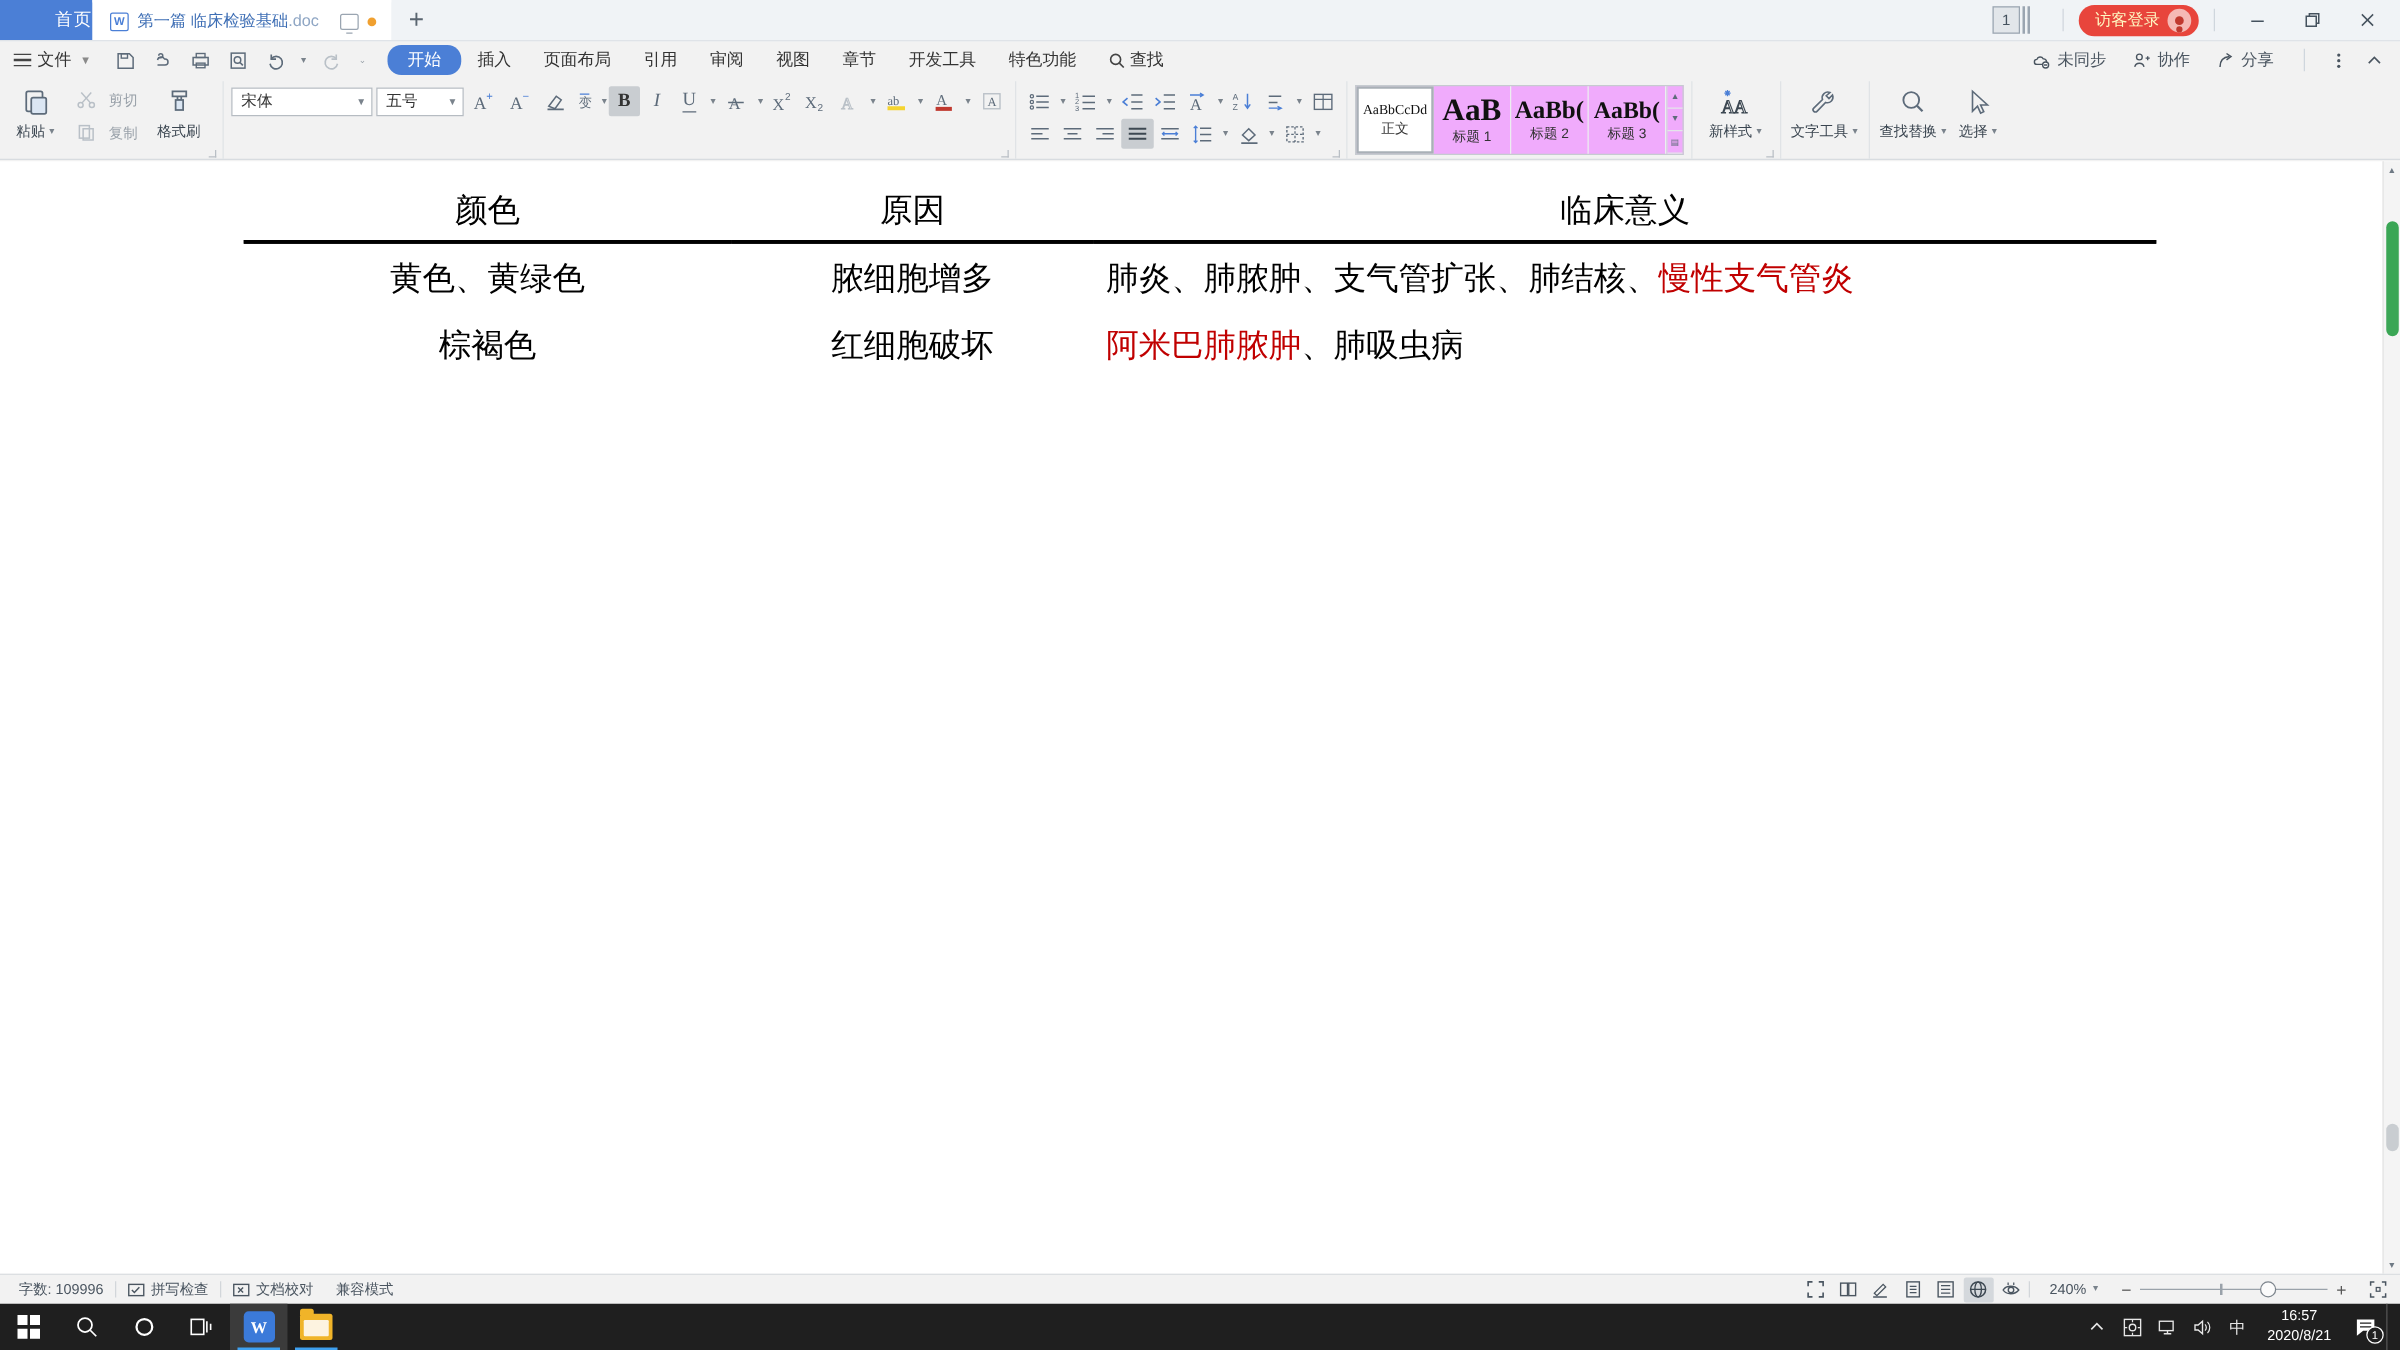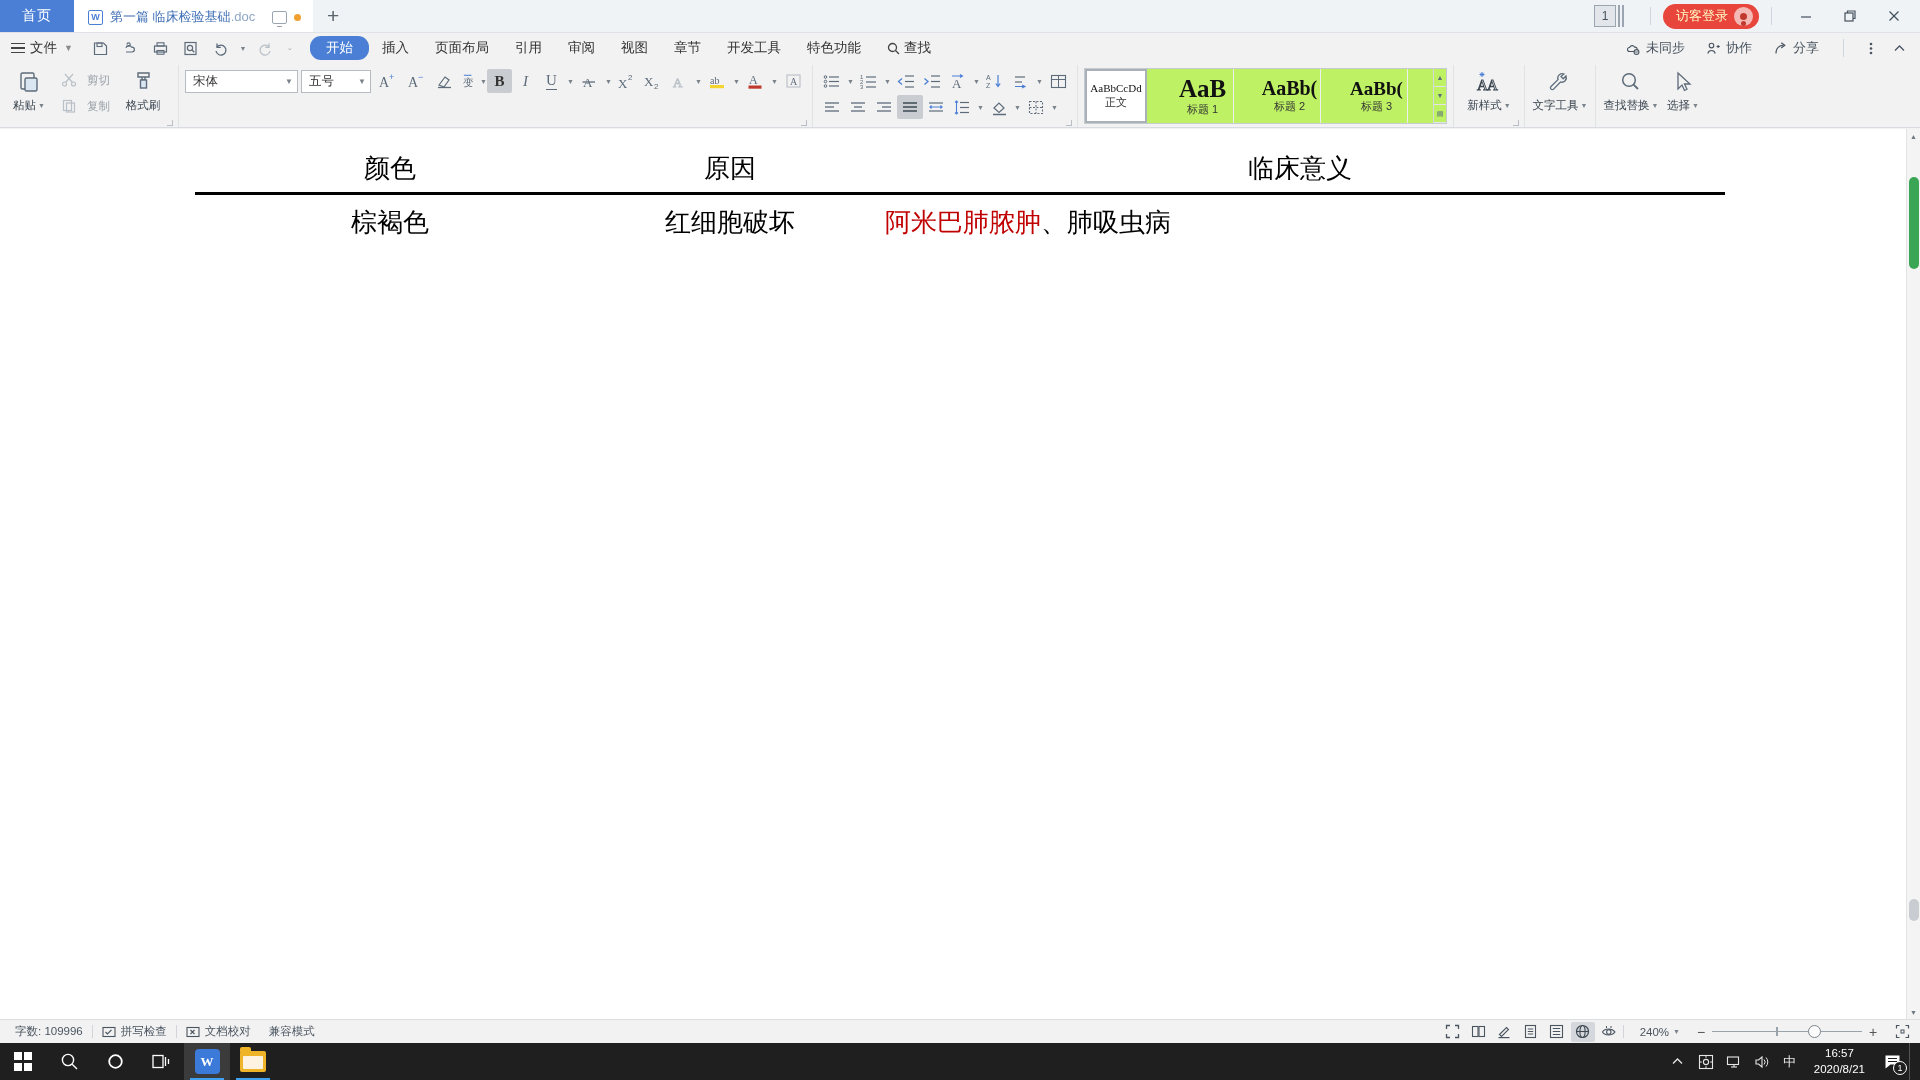--- a/index.html
+++ b/index.html
@@ -10,21 +10,21 @@
     -webkit-font-smoothing: antialiased;
   }
 
   
   .tabbar {
     height: 33px; background: #f0f3f6; display: flex; align-items: stretch;
     position: relative; border-bottom: 1px solid #dfe3e8;
   }
   .home-tab {
     width: 74px; background: #4b7fd6; color: #fff; font-size: 14px;
-    display: flex; align-items: center; justify-content: center; letter-spacing: 1px;
+    display: flex; align-items: center; justify-content: flex-end; letter-spacing: 1px;
   }
   .doc-tab {
     background: #fff; display: flex; align-items: center; gap: 7px;
     padding: 0 12px 0 14px; min-width: 212px; font-size: 13px; color: #3f6fb5;
     border-top: 2px solid #fff; position: relative;
   }
   .doc-tab .wicon {
     width: 15px; height: 15px; border: 1.4px solid #4b7fd6; border-radius: 2px;
     display: flex; align-items: center; justify-content: center;
     font-size: 9px; color: #4b7fd6; font-weight: bold; line-height: 1; flex: none;
@@ -138,22 +138,22 @@
     align-items: center; padding: 0 4px 0 7px; font-size: 12.5px; color: #333;
   }
   .fbox .v { flex: 1; white-space: nowrap; }
   .fbox .ar { font-size: 8px; color: #7a838c; padding-left: 6px; }
   .fmtrow { display: flex; align-items: center; gap: 1px; padding-top: 4px; }
   .fmtrow .iconsq { width: 25px; height: 24px; font-size: 15px; }
   .icon-grid2 { display: flex; flex-direction: column; gap: 2px; padding-top: 4px; }
   .icon-line { display: flex; align-items: center; gap: 0px; }
 
   .styles-gal {
-    display: flex; align-items: stretch; border: 1px solid #c6cbd0; background: #bef264;
-    height: 56px; margin-top: 3px; gap: 25px;
+    display: flex; align-items: stretch; border: 1px solid #c6cbd0; background: #f0abfc;
+    height: 56px; margin-top: 3px;
   }
   .stylecell {
     width: 62px; display: flex; flex-direction: column; align-items: center;
     justify-content: center; gap: 1px; border-right: 1px solid #eceef0;
   }
   .stylecell.sel { border: 2px solid #a9b0b7; background: #fff; width: 62px; }
   .stylecell .prev { font-family: "Liberation Serif", serif; color: #111; line-height: 1; }
   .stylecell .nm { font-size: 11px; color: #333; }
   .gal-scroll {
     width: 13px; display: flex; flex-direction: column; border-left: 1px solid #d5d9dd;
@@ -840,20 +840,25 @@
     <table class="dt">
       <thead>
         <tr>
           <th style="width:390px">颜色</th>
           <th style="width:290px">原因</th>
           <th class="c3">临床意义</th>
         </tr>
       </thead>
       <tbody>
         <tr>
+          <td>黄色、黄绿色</td>
+          <td>脓细胞增多</td>
+          <td class="c3"><span>肺炎、肺脓肿、支气管扩张、肺结核、</span><span class="rd">慢性支气管炎</span><span></span></td>
+        </tr>
+        <tr>
           <td>棕褐色</td>
           <td>红细胞破坏</td>
           <td class="c3"><span></span><span class="rd">阿米巴肺脓肿</span><span>、肺吸虫病</span></td>
         </tr>
       </tbody>
     </table>
 
   </div>
 </div>
 

